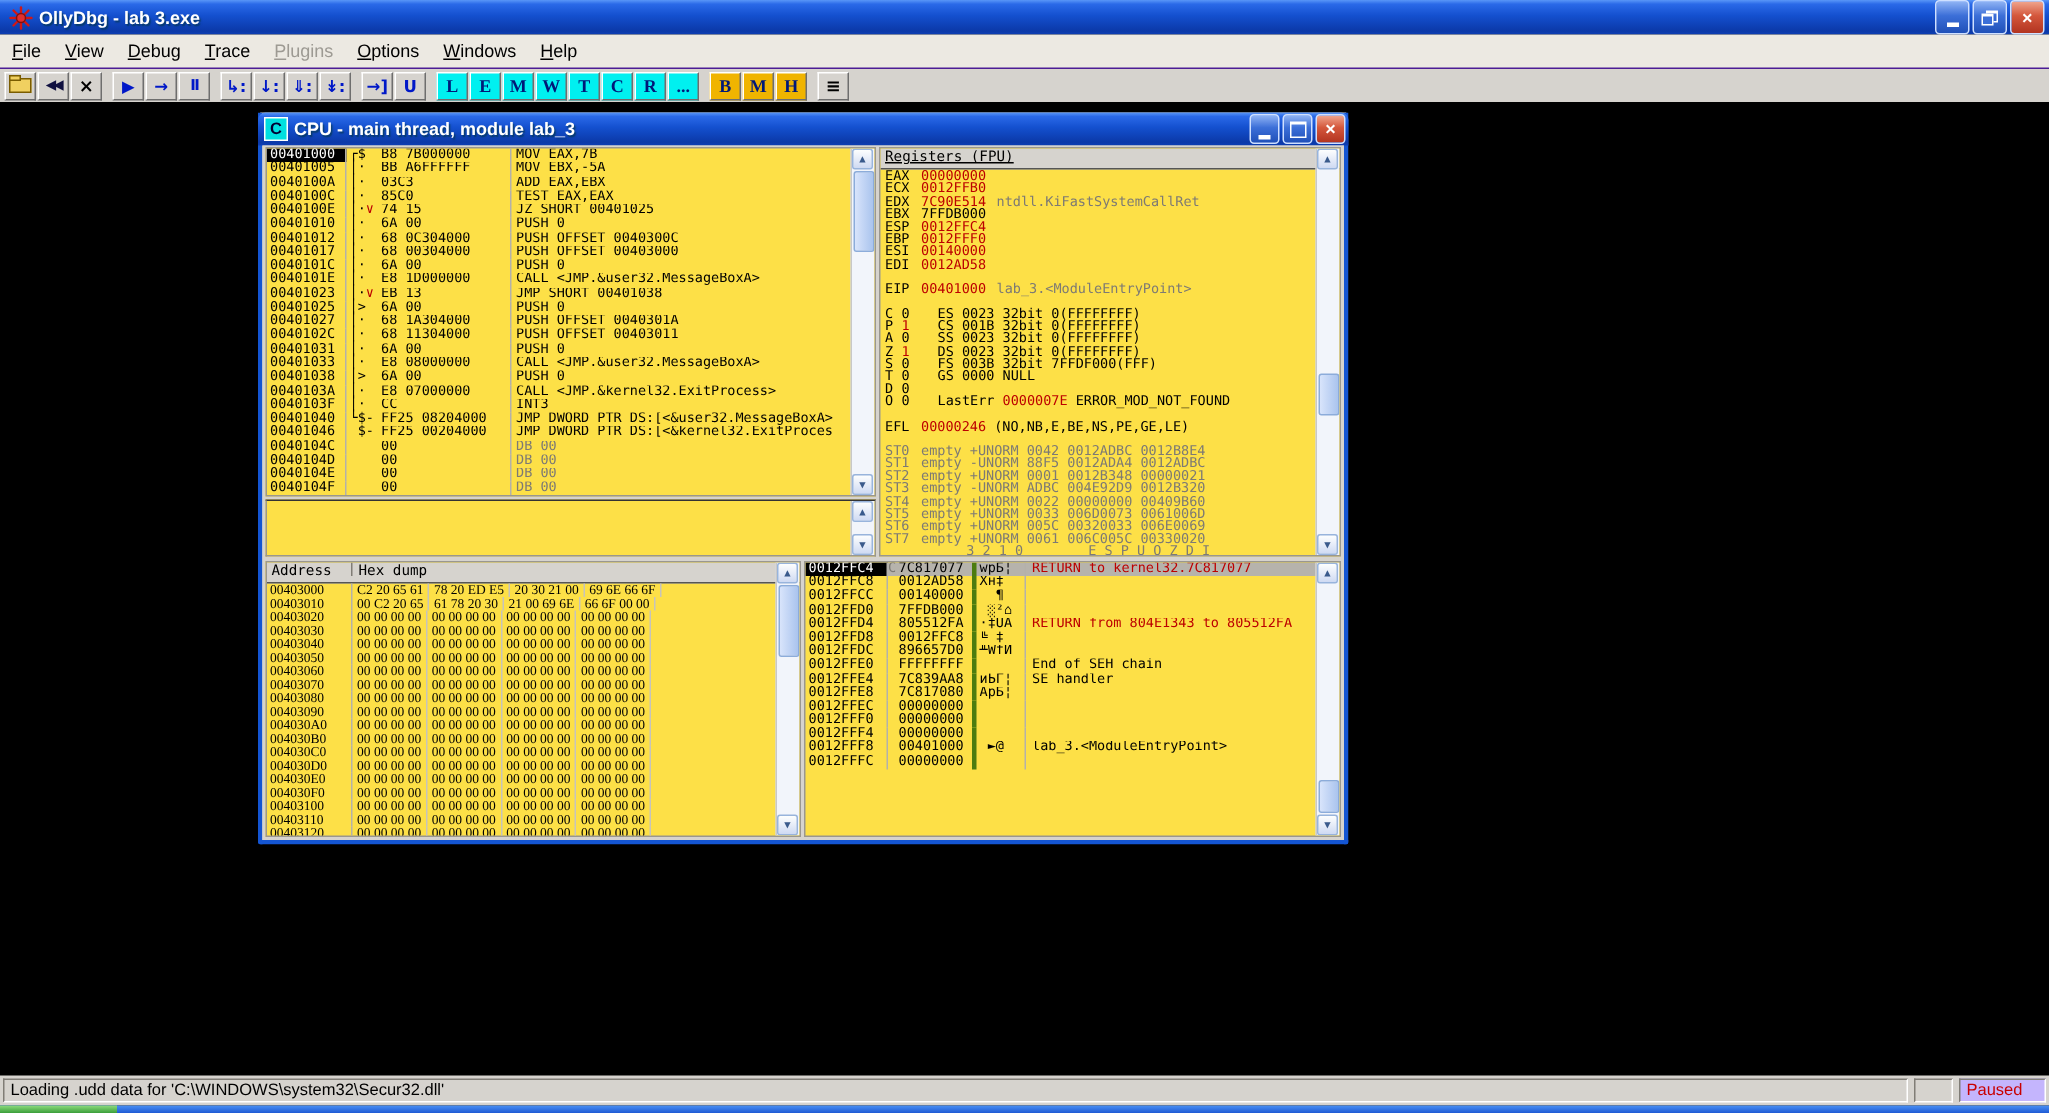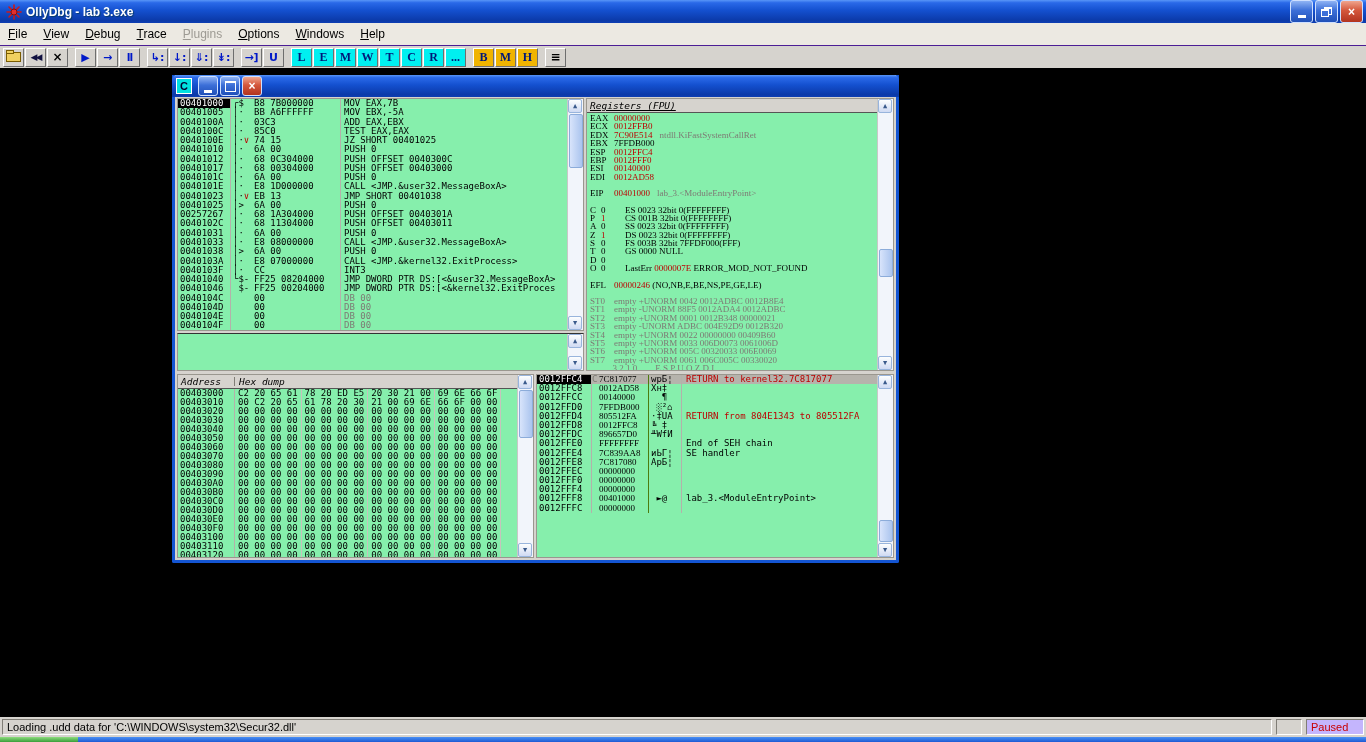--- a/index.html
+++ b/index.html
@@ -45,62 +45,62 @@
   .cpuwin{position:absolute;left:172px;top:7px;width:727px;height:488px;box-sizing:border-box;
     border:3px solid #1455d2;border-top:none;background:#d6d3ce;border-radius:0 0 2px 2px;}
   .cputitle{position:relative;left:-3px;top:0;width:727px;height:22px;display:flex;align-items:center;
     background:linear-gradient(180deg,#5996f7 0%,#2a69e8 12%,#1450cf 45%,#0b39a8 90%,#0d3eb4 100%);
     border-radius:5px 5px 0 0;padding:0 2px;box-sizing:border-box;}
   .cputitle .cicon{width:14px;height:14px;background:#00e0e0;border:1px solid #fff;color:#003;
     font:bold 11px "Liberation Sans",sans-serif;display:flex;align-items:center;justify-content:center;margin:0 4px 0 2px;}
   .cputitle .ttext{color:#fff;font-weight:bold;font-size:12px;flex:1;text-shadow:1px 1px 1px #0339;}
   .cputitle .wbtn{width:18px;height:18px;}
   .cpuclient{position:absolute;left:0;top:22px;width:721px;height:463px;background:#d6d3ce;}
-  .pane{position:absolute;background:#86efac;border:1px solid #9a978f;box-sizing:border-box;overflow:hidden;
+  .pane{position:absolute;background:#fde047;border:1px solid #9a978f;box-sizing:border-box;overflow:hidden;
     font-family:"DejaVu Sans Mono",monospace;font-size:9px;color:#000;}
-  .pane-head{height:13px;background:#d6d3ce;border-bottom:1px solid #555;display:flex;align-items:center;
-    font-size:9.5px;padding-left:3px;font-style:italic;}
+  .pane-head{height:13px;background:#d6d3ce;border-bottom:1px solid #555;display:flex;align-items:flex-start;
+    font-size:9.5px;padding-left:3px;}
   .red{color:#bc0000;}
   .gray{color:#7d7a74;}
   
   .p-disasm{left:2px;top:1px;width:407px;height:233px;}
   .drow{display:flex;height:9.28px;line-height:9.28px;white-space:pre;}
   .d-a{width:50px;padding-left:2px;border-right:1px solid #b4b1aa;flex:none;}
   .d-m{width:21px;padding-left:2px;flex:none;}
   .d-b{width:86px;flex:none;overflow:hidden;}
   .d-i{flex:1;border-left:1px solid #b4b1aa;padding-left:3px;overflow:hidden;}
   .drow.sel .d-a{background:#000;color:#fff;}
   .drow.db .d-i{color:#7d7a74;}
   .d-mr{color:#bc0000;}
   
   .p-info{left:2px;top:236px;width:407px;height:38px;border-top:1px solid #333;}
   .irow{height:9.3px;line-height:9.3px;padding-left:3px;white-space:pre;margin-top:48px;}
   
   .p-regs{left:411px;top:1px;width:308px;height:273px;}
-  .p-regs .body{padding:1px 0 0 3px;font-family:Liberation Serif, serif;}
+  .p-regs .body{padding:1px 0 0 3px;}
   .rrow{height:8.4px;line-height:8.4px;white-space:pre;}
   .rn{display:inline-block;width:24px;}
   .rnote{color:#7d7a74;padding-left:7px;margin-top:21px;}
   .ff{display:inline-block;width:11px;}
   .fv{display:inline-block;width:24px;}
   .eip-row,.flags-block,.efl-row,.st-block{margin-top:8px;}
   .stn{display:inline-block;width:24px;color:#7d7a74;}
   
   .p-dump{left:2px;top:277px;width:357px;height:184px;}
   .hd-addr{width:53px;flex:none;}
   .hd-sep{width:1px;height:9px;background:#807d76;margin-right:4px;}
-  .hrow{display:flex;height:9px;line-height:9px;white-space:pre;}
+  .hrow{display:flex;height:9px;line-height:9px;white-space:pre;font-family:Liberation Serif, serif;}
   .h-a{width:54px;padding-left:2px;border-right:1px solid #b4b1aa;flex:none;}
   .h-g{padding:0 3px;border-right:1px solid #c6c3bc;flex:none;}
   
   .p-stack{left:361px;top:277px;width:358px;height:184px;}
   .srow{display:flex;height:9.2px;line-height:9.2px;white-space:pre;}
   .s-a{width:52px;padding-left:2px;border-right:1px solid #b4b1aa;flex:none;}
   .s-mk{width:7px;flex:none;color:#7d7a74;}
-  .s-v{width:49px;flex:none;border-right:1px solid #4d7c0f;font-family:Liberation Serif, serif;}
+  .s-v{width:49px;flex:none;border-right:3px solid #4d7c0f;}
   .s-asc{width:30px;flex:none;border-right:1px solid #b4b1aa;padding-left:2px;overflow:hidden;}
   .s-c{flex:1;padding-left:4px;overflow:hidden;}
   .srow.sel{background:#b6b3ac;}
   .srow.sel .s-a{background:#000;color:#fff;}
   
   .vsb{position:absolute;right:0;top:0;bottom:0;width:15px;background:#f2f5fb;border-left:1px solid #c8c8c8;}
   .p-dump .vsb,.p-disasm .vsb{top:0;}
   .sbtn{position:absolute;left:0;width:14px;height:14px;background:linear-gradient(180deg,#fdfefe,#cfdaf3);
     border:1px solid #98b4dc;box-sizing:border-box;color:#3a5a8c;font-size:7px;display:flex;align-items:center;justify-content:center;border-radius:2px;}
   .sbtn.up{top:0;}.sbtn.dn{bottom:0;}
@@ -289,20 +289,21 @@
         <span class="tbg">≡</span>
       </span>
 
   </div>
 
   <div class="mdi">
 
     <div class="cpuwin">
       <div class="cputitle">
         <span class="cicon">C</span>
+        <span class="ttext">CPU - main thread, module lab_3</span>
         <span class="winbtns">
           <span class="wbtn">
               <span class="g-min"></span>
             </span>
           <span class="wbtn">
               <span class="g-max"></span>
             </span>
           <span class="wbtn close">×</span>
         </span>
       </div>
@@ -389,21 +390,21 @@
             </div>
 
             <div class="drow">
               <span class="d-a">00401025</span>
               <span class="d-m"><span>│&gt;</span><span class="d-mr"></span></span>
               <span class="d-b">6A 00</span>
               <span class="d-i">PUSH 0</span>
             </div>
 
             <div class="drow">
-              <span class="d-a">00257267</span>
+              <span class="d-a">00401027</span>
               <span class="d-m"><span>│·</span><span class="d-mr"></span></span>
               <span class="d-b">68 1A304000</span>
               <span class="d-i">PUSH OFFSET 0040301A</span>
             </div>
 
             <div class="drow">
               <span class="d-a">0040102C</span>
               <span class="d-m"><span>│·</span><span class="d-mr"></span></span>
               <span class="d-b">68 11304000</span>
               <span class="d-i">PUSH OFFSET 00403011</span>

